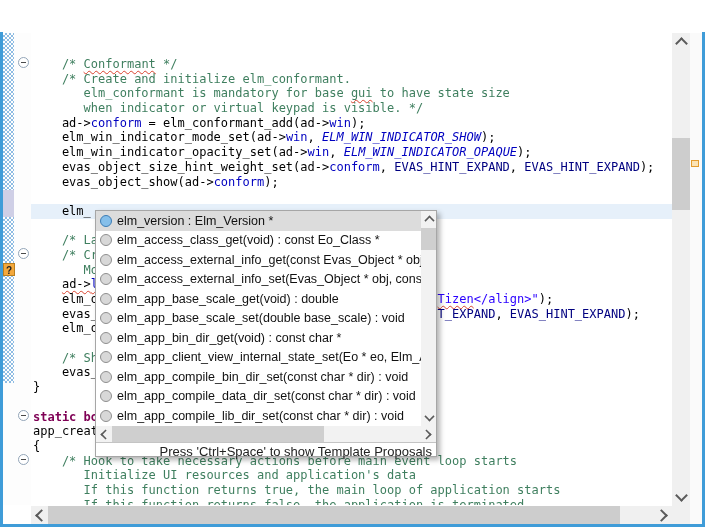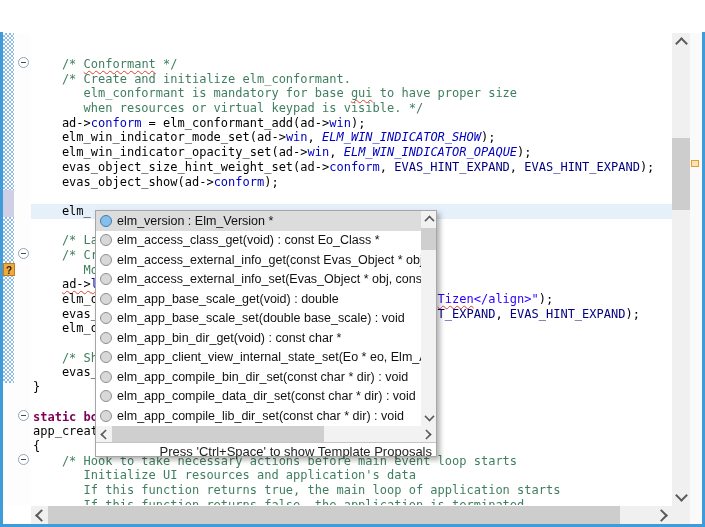--- a/index.html
+++ b/index.html
@@ -125,22 +125,22 @@
     <div class="help-mark">?</div>
   <div class="fold" style="top: 23.7px;"></div>
       <div class="fold" style="top: 214.8px;"></div>
       <div class="fold" style="top: 376.5px;"></div>
       <div class="fold" style="top: 420.6px;"></div>
     </div>
 
   <div class="code" id="code">
       <div class="cl"><span class="t-c">    /* </span><span class="t-c sq">Conformant</span><span class="t-c"> */</span></div>
       <div class="cl"><span class="t-c">    /* Create and initialize elm_conformant.</span></div>
-      <div class="cl"><span class="t-c">       elm_conformant is mandatory for base </span><span class="t-c sq">gui</span><span class="t-c"> to have proper size</span></div>
-      <div class="cl"><span class="t-c">       when resources or virtual keypad is visible. */</span></div>
+      <div class="cl"><span class="t-c">       elm_conformant is mandatory for base </span><span class="t-c sq">gui</span><span class="t-c"> to have state size</span></div>
+      <div class="cl"><span class="t-c">       when indicator or virtual keypad is visible. */</span></div>
       <div class="cl"><span class="t-p">    ad-&gt;</span><span class="t-f">conform</span><span class="t-p"> = elm_conformant_add(ad-&gt;</span><span class="t-f">win</span><span class="t-p">);</span></div>
       <div class="cl"><span class="t-p">    elm_win_indicator_mode_set(ad-&gt;</span><span class="t-f">win</span><span class="t-p">, </span><span class="t-e">ELM_WIN_INDICATOR_SHOW</span><span class="t-p">);</span></div>
       <div class="cl"><span class="t-p">    elm_win_indicator_opacity_set(ad-&gt;</span><span class="t-f">win</span><span class="t-p">, </span><span class="t-e">ELM_WIN_INDICATOR_OPAQUE</span><span class="t-p">);</span></div>
       <div class="cl"><span class="t-p">    evas_object_size_hint_weight_set(ad-&gt;</span><span class="t-f">conform</span><span class="t-p">, </span><span class="t-m">EVAS_HINT_EXPAND</span><span class="t-p">, </span><span class="t-m">EVAS_HINT_EXPAND</span><span class="t-p">);</span></div>
       <div class="cl"><span class="t-p">    evas_object_show(ad-&gt;</span><span class="t-f">conform</span><span class="t-p">);</span></div>
       <div class="cl"></div>
       <div class="cl cur"><span class="t-p">    elm_</span></div>
       <div class="cl"></div>
       <div class="cl"><span class="t-c">    /* Label */</span></div>
       <div class="cl"><span class="t-c">    /* Create an actual view of the base gui.</span></div>

